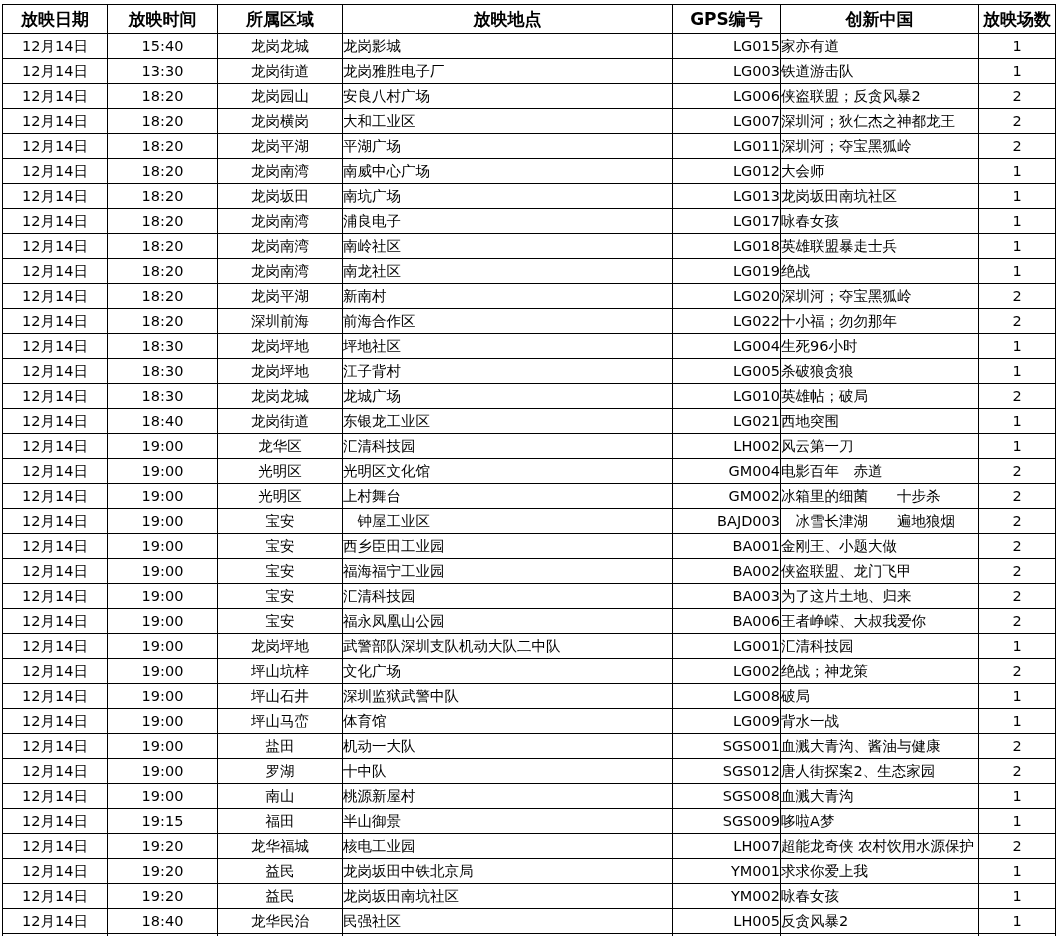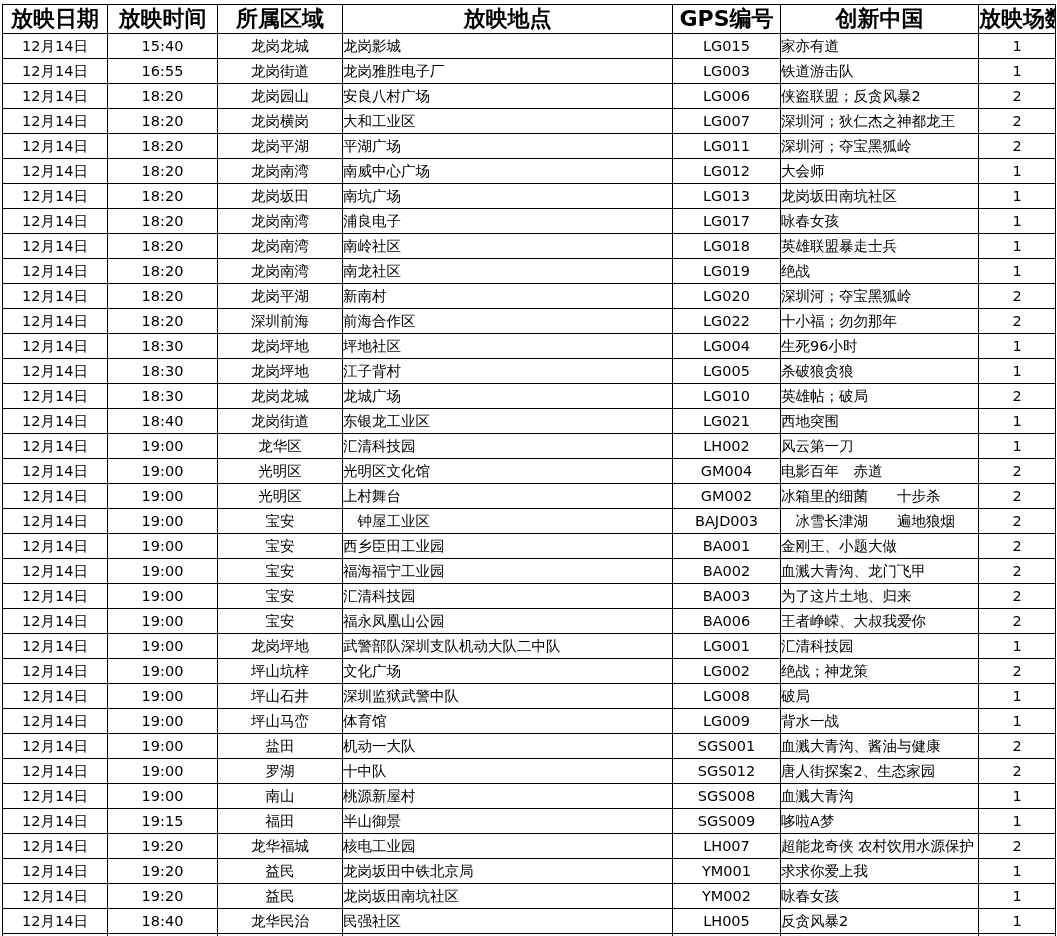--- a/index.html
+++ b/index.html
@@ -28,37 +28,37 @@
     border: 1px solid #000000;
     padding: 0;
     height: 24px;
     line-height: 24px;
     font-size: 14.5px;
     white-space: nowrap;
     overflow: hidden;
   }
   table.schedule thead th {
     font-weight: bold;
-    font-size: 22px;
+    font-size: 17px;
     height: 28px;
     line-height: 28px;
     text-align: center;
   }
   
   col.c-date   { width: 105px; }
   col.c-time   { width: 110px; }
   col.c-area   { width: 125px; }
   col.c-place  { width: 330px; }
   col.c-gps    { width: 108px; }
   col.c-film   { width: 198px; }
   col.c-count  { width: 77px; }
 
   td.date, td.time, td.area, td.gps, td.count { text-align: center; }
   td.place, td.film { text-align: left; padding-left: 6px; }
-  td.gps { font-size: 13.5px; }
+  td.gps { font-size: 13.5px; text-align: right; }
 </style>
 </head>
 <body>
 
 <div id="sheet">
   <table class="schedule">
     <colgroup>
       <col class="c-date">
       <col class="c-time">
       <col class="c-area">
@@ -83,21 +83,21 @@
           <td class="date">12月14日</td>
           <td class="time">15:40</td>
           <td class="area">龙岗龙城</td>
           <td class="place">龙岗影城</td>
           <td class="gps">LG015</td>
           <td class="film">家亦有道</td>
           <td class="count">1</td>
         </tr>
         <tr>
           <td class="date">12月14日</td>
-          <td class="time">16:55</td>
+          <td class="time">13:30</td>
           <td class="area">龙岗街道</td>
           <td class="place">龙岗雅胜电子厂</td>
           <td class="gps">LG003</td>
           <td class="film">铁道游击队</td>
           <td class="count">1</td>
         </tr>
         <tr>
           <td class="date">12月14日</td>
           <td class="time">18:20</td>
           <td class="area">龙岗园山</td>
@@ -267,21 +267,21 @@
           <td class="gps">BA001</td>
           <td class="film">金刚王、小题大做</td>
           <td class="count">2</td>
         </tr>
         <tr>
           <td class="date">12月14日</td>
           <td class="time">19:00</td>
           <td class="area">宝安</td>
           <td class="place">福海福宁工业园</td>
           <td class="gps">BA002</td>
-          <td class="film">血溅大青沟、龙门飞甲</td>
+          <td class="film">侠盗联盟、龙门飞甲</td>
           <td class="count">2</td>
         </tr>
         <tr>
           <td class="date">12月14日</td>
           <td class="time">19:00</td>
           <td class="area">宝安</td>
           <td class="place">汇清科技园</td>
           <td class="gps">BA003</td>
           <td class="film">为了这片土地、归来</td>
           <td class="count">2</td>

